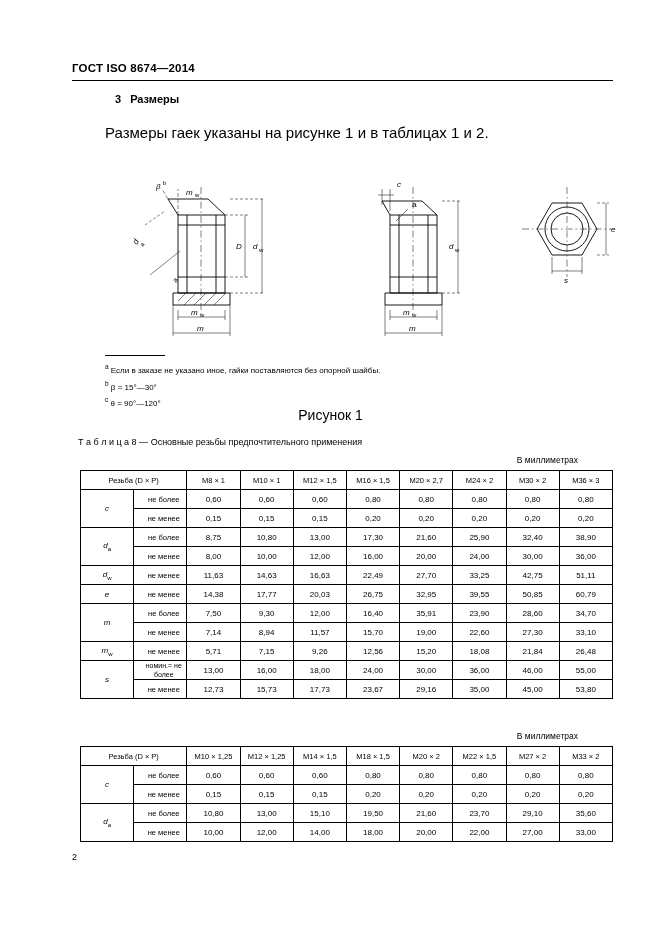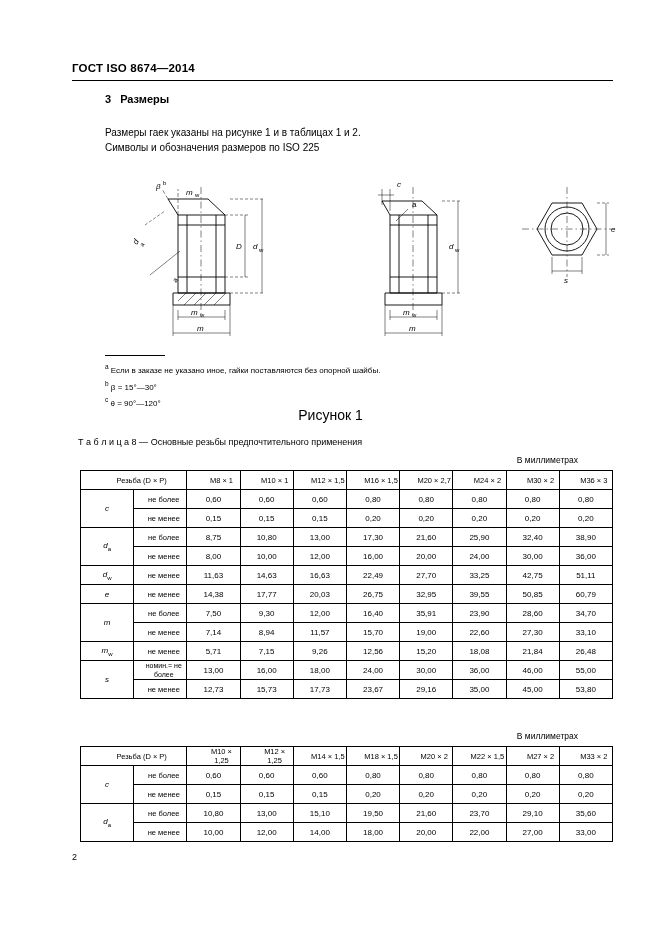--- a/index.html
+++ b/index.html
@@ -33,31 +33,31 @@
   .header-rule {
     position: absolute;
     left: 72px;
     top: 80px;
     width: 541px;
     height: 1px;
     background: #000;
   }
   .section-title {
     position: absolute;
-    left: 105px;
+    left: 115px;
     top: 93px;
     font-size: 11px;
     font-weight: bold;
   }
   .section-title .num { margin-right: 9px; }
   .intro {
     position: absolute;
     left: 105px;
     top: 125px;
-    font-size: 10px;
+    font-size: 15px;
     line-height: 15px;
     width: 420px;
   }
   .figure-area {
     position: absolute;
     left: 90px;
     top: 165px;
     width: 530px;
     height: 185px;
   }
@@ -105,21 +105,20 @@
   table.data td, table.data th {
     border: 1px solid #000;
     text-align: center;
     vertical-align: middle;
     padding: 0;
     height: 18px;
     font-weight: normal;
   }
   table.data th {
     font-size: 7.5px;
-    padding-left: 16px;
   }
   .tbl1 { position: absolute; left: 80px; top: 470px; width: 533px; }
   .tbl2 { position: absolute; left: 80px; top: 746px; width: 533px; }
   .col-label { width: 38px; }
   .col-cond { width: 64px; text-align: center; padding-left: 7px !important; }
   .sym { font-style: italic; }
   .sym sub { font-style: normal; font-size: 6px; }
   .cond { font-size: 7.5px; }
   .nomin { font-size: 7px; line-height: 9px; }
   .page-num {
@@ -137,21 +136,20 @@
 
   <div class="header-title">ГОСТ ISO 8674—2014</div>
   <div class="header-rule"></div>
 
   <div class="section-title">
     <span class="num">3</span><span>Размеры</span>
   </div>
 
   <div class="intro">
     <div>Размеры гаек указаны на рисунке 1 и в таблицах 1 и 2.</div>
-    <div>Символы и обозначения размеров по ISO 225</div>
   </div>
 
   <div class="figure-area">
     <svg width="530" height="185" viewBox="0 0 530 185">
       <g stroke="#000" fill="none" stroke-width="0.9">
 
         <path d="M88,50 L88,128 L135,128 L135,50 Z"></path>
 
         <line x1="88" y1="50" x2="78" y2="34"></line>
         <line x1="78" y1="34" x2="118" y2="34"></line>

